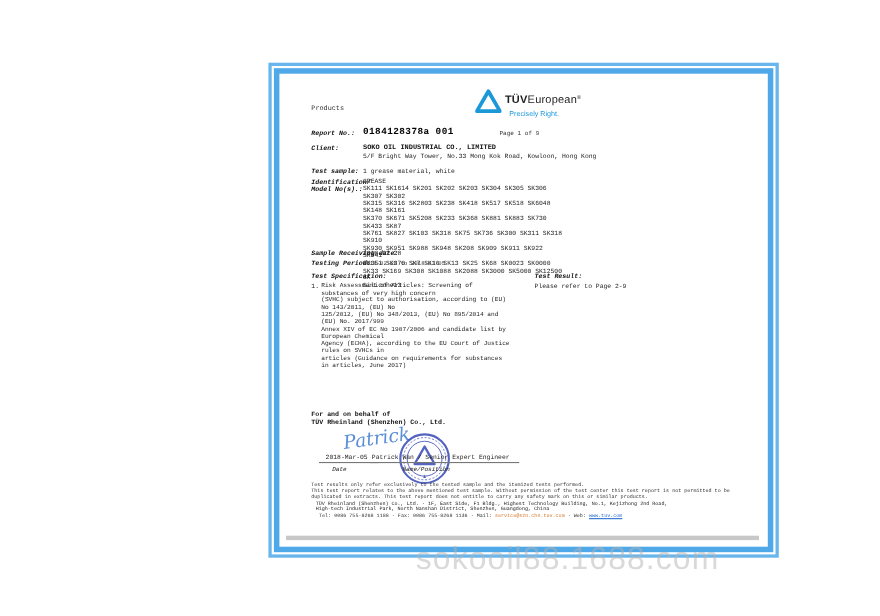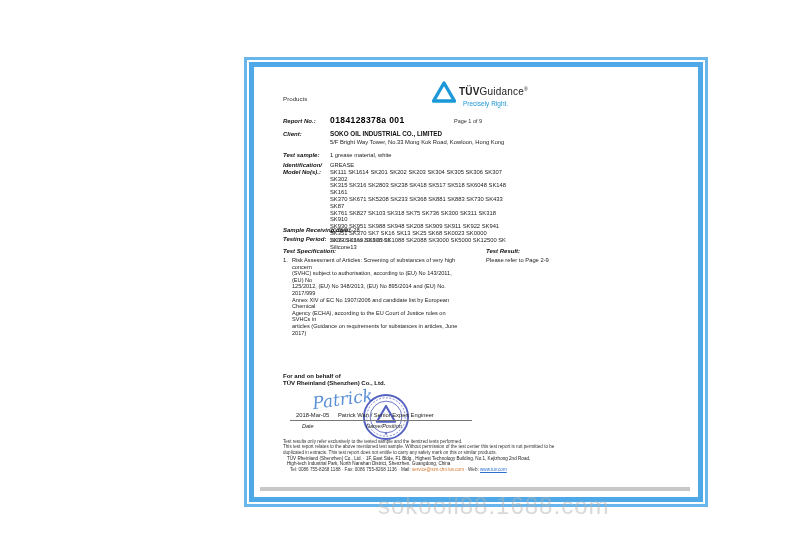--- a/index.html
+++ b/index.html
@@ -6,21 +6,21 @@
   html,body { width:800px; height:560px; background:#ffffff; overflow:hidden; }
   .canvas { position:relative; width:800px; height:560px; background:#ffffff;
             font-family:"Liberation Sans", sans-serif; color:#1c1c1c; }
 
   
   .frame { position:absolute; left:244px; top:57px; width:464px; height:450px;
            border:3px solid #69b6ec; }
   .frame-inner { position:absolute; inset:2px; border:5px solid #4fa9e8; background:#ffffff; }
   .doc { position:absolute; inset:0; }
 
-  .abs { position:absolute; white-space:pre-line; }
+  .abs { position:absolute; white-space:pre-line;font-family:Liberation Mono, monospace; }
   .lbl { font-weight:bold; font-style:italic; font-size:6px; color:#111; }
   .val { font-size:5.8px; color:#222; }
   .val-b { font-size:6.3px; font-weight:bold; color:#111; }
 
   
   .logo { position:absolute; left:178px; top:14px; display:flex; align-items:flex-start; gap:3px; }
   .logo-txt .brand { font-size:10px; color:#222; letter-spacing:0.2px; }
   .logo-txt .brand b { font-weight:bold; }
   .logo-txt .reg { font-size:5px; vertical-align:super; }
   .logo-txt .tagline { font-size:6.5px; color:#1b98d8; margin-top:1px; margin-left:4px; }
@@ -41,41 +41,41 @@
   .contact .mail-link { color:#d4762a; }
   .contact .web-link { color:#2a6fd0; text-decoration:underline; }
   .page-shadow { position:absolute; left:6px; top:420px; width:430px; height:4px; background:#c8c8c8; }
 
   
   .wm-company { position:absolute; left:328px; top:453px; z-index:9;
                 font-size:34px; font-weight:bold; letter-spacing:2px;
                 color:rgba(125,125,125,0.60); text-shadow:0 1px 1px rgba(255,255,255,0.85);
                 white-space:nowrap; }
   .wm-site { position:absolute; left:378px; top:492px; z-index:9;
-             font-size:24px; letter-spacing:1px; color:rgba(180,180,180,0.50); white-space:nowrap; }
+             font-size:29px; letter-spacing:1px; color:rgba(180,180,180,0.50); white-space:nowrap; }
 </style>
 </head>
 <body>
 
 <div class="canvas">
 
   <div class="frame">
     <div class="frame-inner">
       <div class="doc">
 
         <div class="abs val" style="left:29px; top:28px; font-size:6.2px; color:#333;">Products</div>
 
         <div class="logo">
           <span>
             <svg width="24" height="22" viewBox="0 0 24 22">
               <polygon points="12,2 22.5,20 1.5,20" fill="none" stroke="#1b98d8" stroke-width="3.4" stroke-linejoin="round"></polygon>
             </svg>
           </span>
           <span class="logo-txt">
-            <span class="brand"><b>TÜV</b><span>Guidance</span><span class="reg">®</span></span>
+            <span class="brand"><b>TÜV</b><span>European</span><span class="reg">®</span></span>
             <div class="tagline">Precisely Right.</div>
           </span>
         </div>
 
         <div class="abs lbl" style="left:29px; top:51px;">Report No.:</div>
         <div class="abs report-no" style="left:76px; top:48px;">0184128378a 001</div>
         <div class="abs page-ind" style="left:200px; top:51px;">Page 1 of 9</div>
 
         <div class="abs lbl" style="left:29px; top:64px;">Client:</div>
         <div class="abs val-b" style="left:76px; top:63px;">SOKO OIL INDUSTRIAL CO., LIMITED</div>

